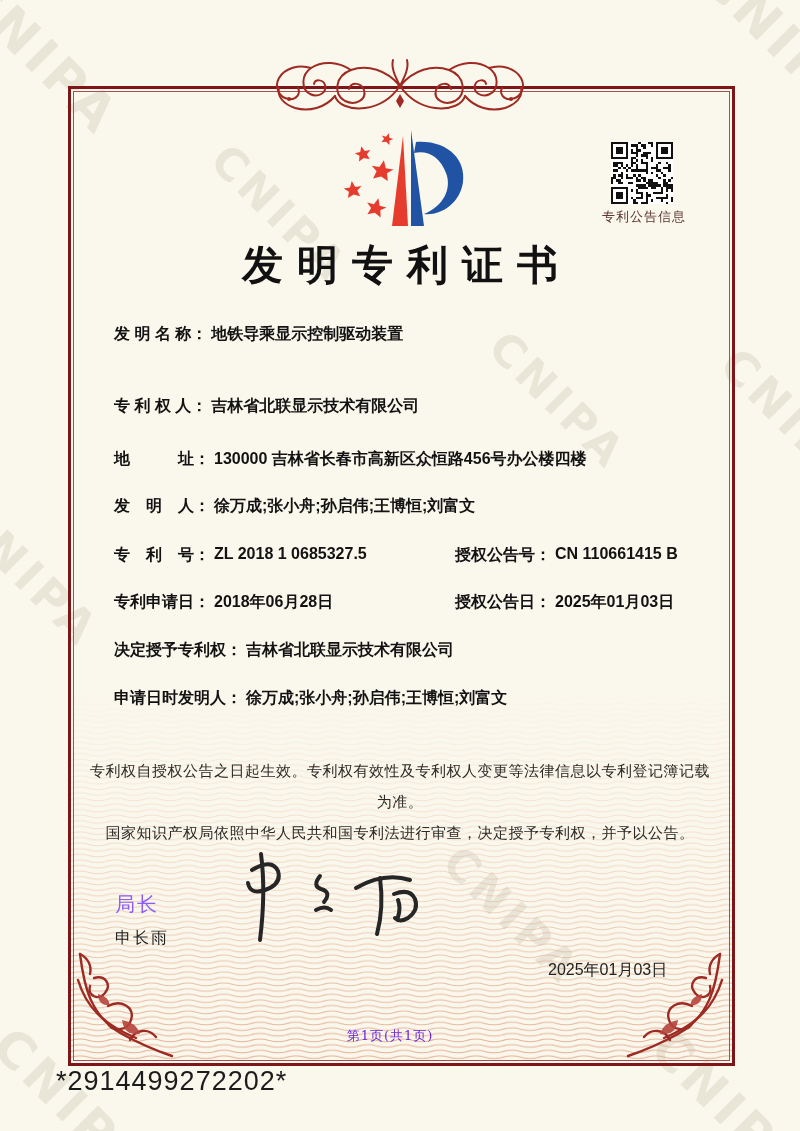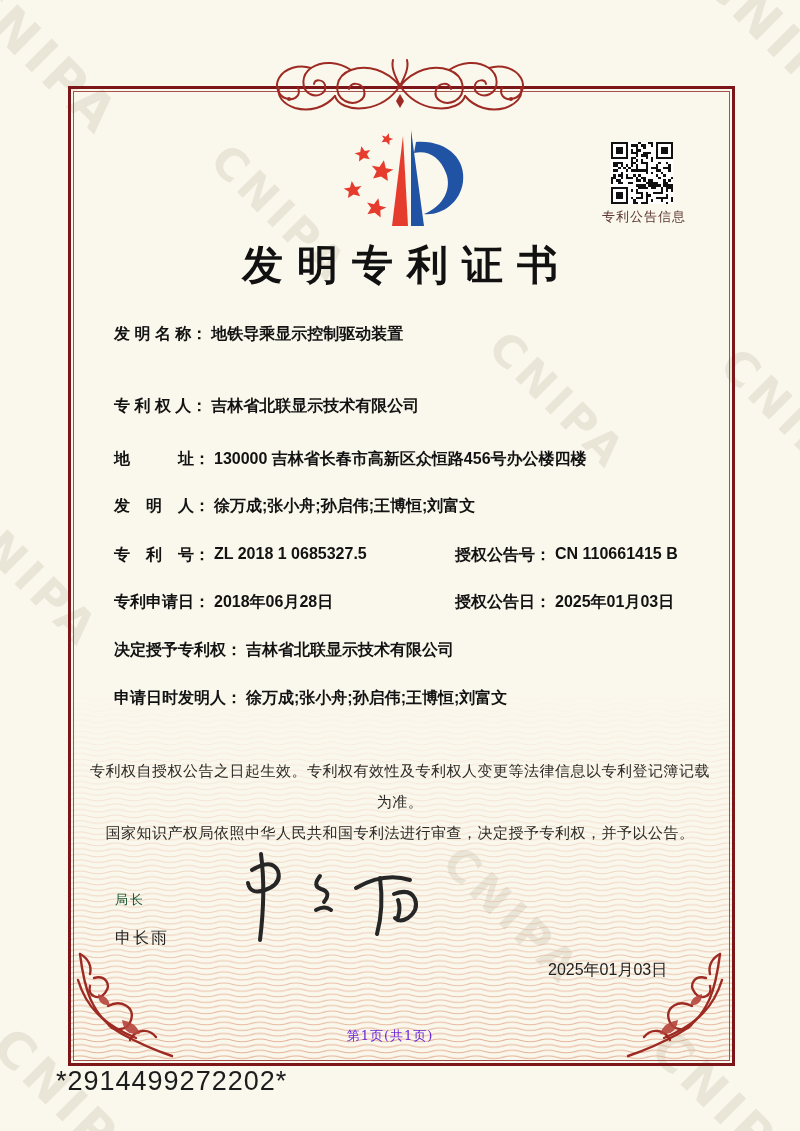--- a/index.html
+++ b/index.html
@@ -52,21 +52,21 @@
   .frow .lbl { display:inline-block; vertical-align:top; }
   .frow .val { display:inline-block; vertical-align:top; margin-left:4px; }
   .frow .pair2 { position:absolute; left:341px; top:0; white-space:nowrap; }
   
   .statement {
     position:absolute; left:88px; top:756px; width:624px; text-align:center;
     font-family:"DejaVu Serif", serif; font-size:15px; line-height:31px; color:#2b2a26;
     letter-spacing:0.5px;
   }
   
-  .sig-title { position:absolute; left:115px; top:891px; font-size:13px; color:#14532d; letter-spacing:2px; }
+  .sig-title { position:absolute; left:115px; top:891px; font-size:20px; color:#8b5cf6; letter-spacing:2px; }
   .sig-name  { position:absolute; left:115px; top:928px; font-size:16px; color:#222; letter-spacing:2px; }
   .sig-script { position:absolute; left:228px; top:848px; width:200px; height:100px; }
   .issue-date { position:absolute; left:548px; top:960px; font-size:16px; color:#222; }
   
   .page-info {
     position:absolute; left:0; top:1027px; width:780px; text-align:center;
     font-family:"DejaVu Serif", serif; font-size:13px; color:#6d28d9; letter-spacing:1px;
   }
   .barcode-text {
     position:absolute; left:56px; top:1066px; font-size:27px; color:#1c1c1c; letter-spacing:1px;

